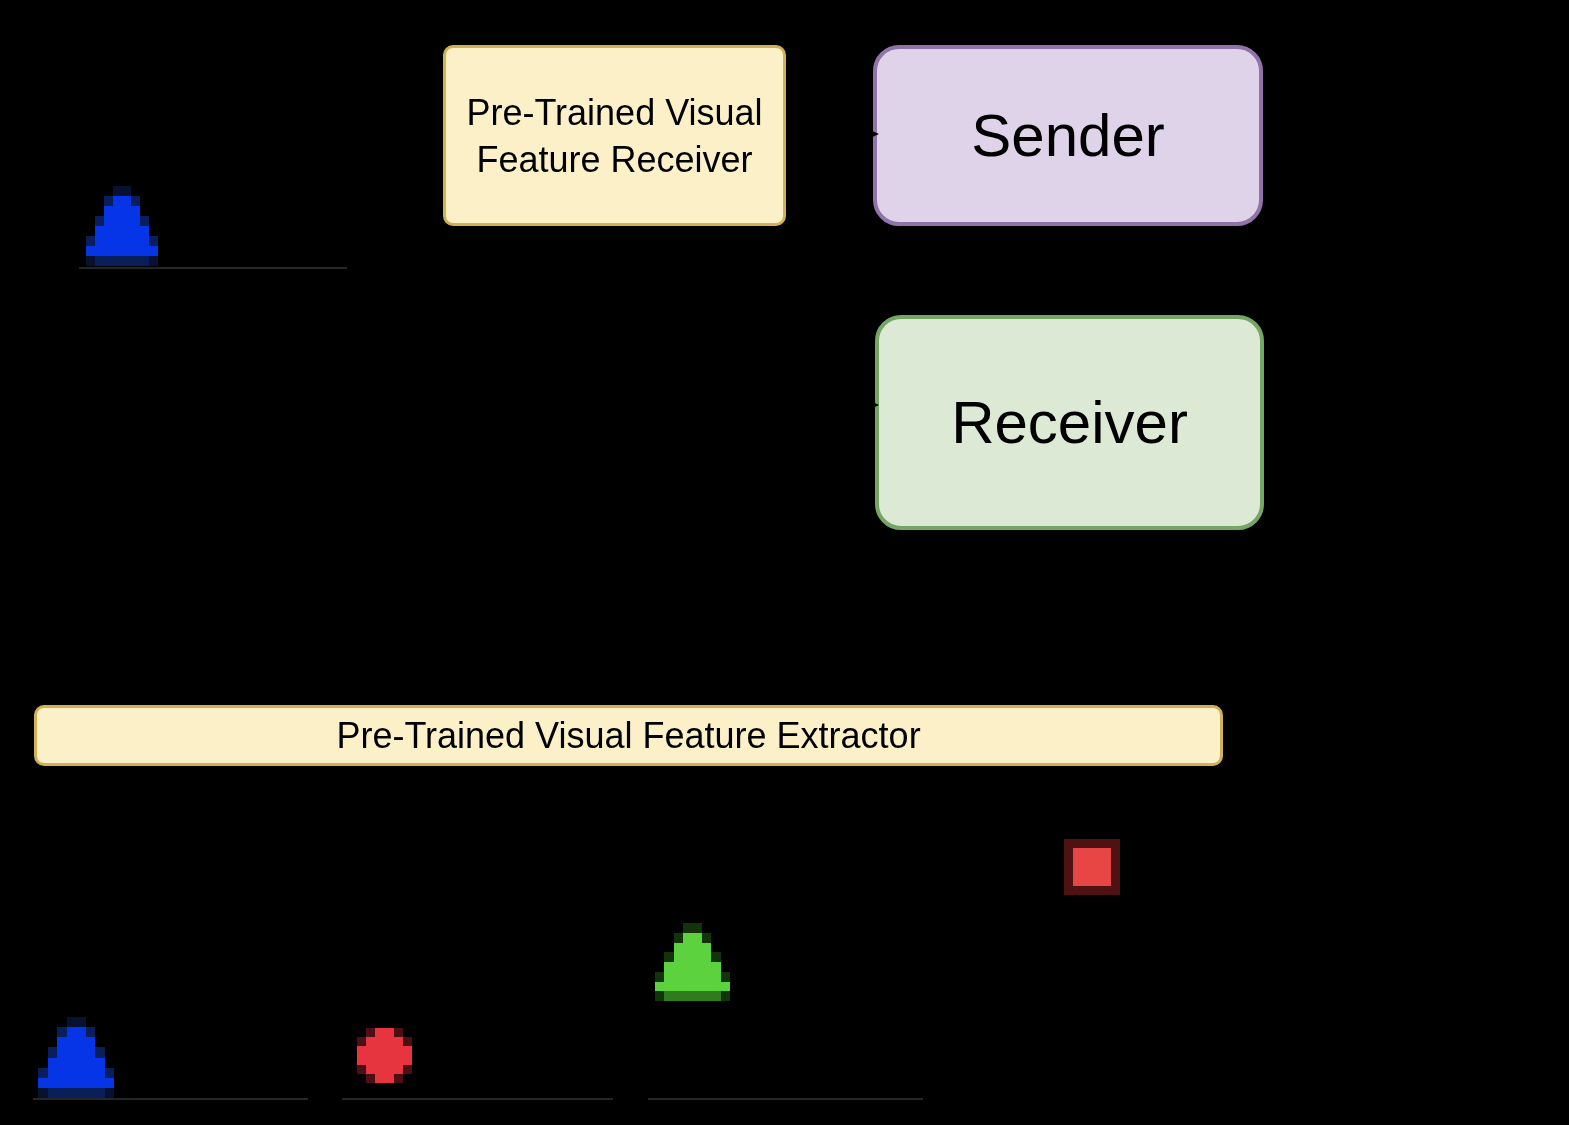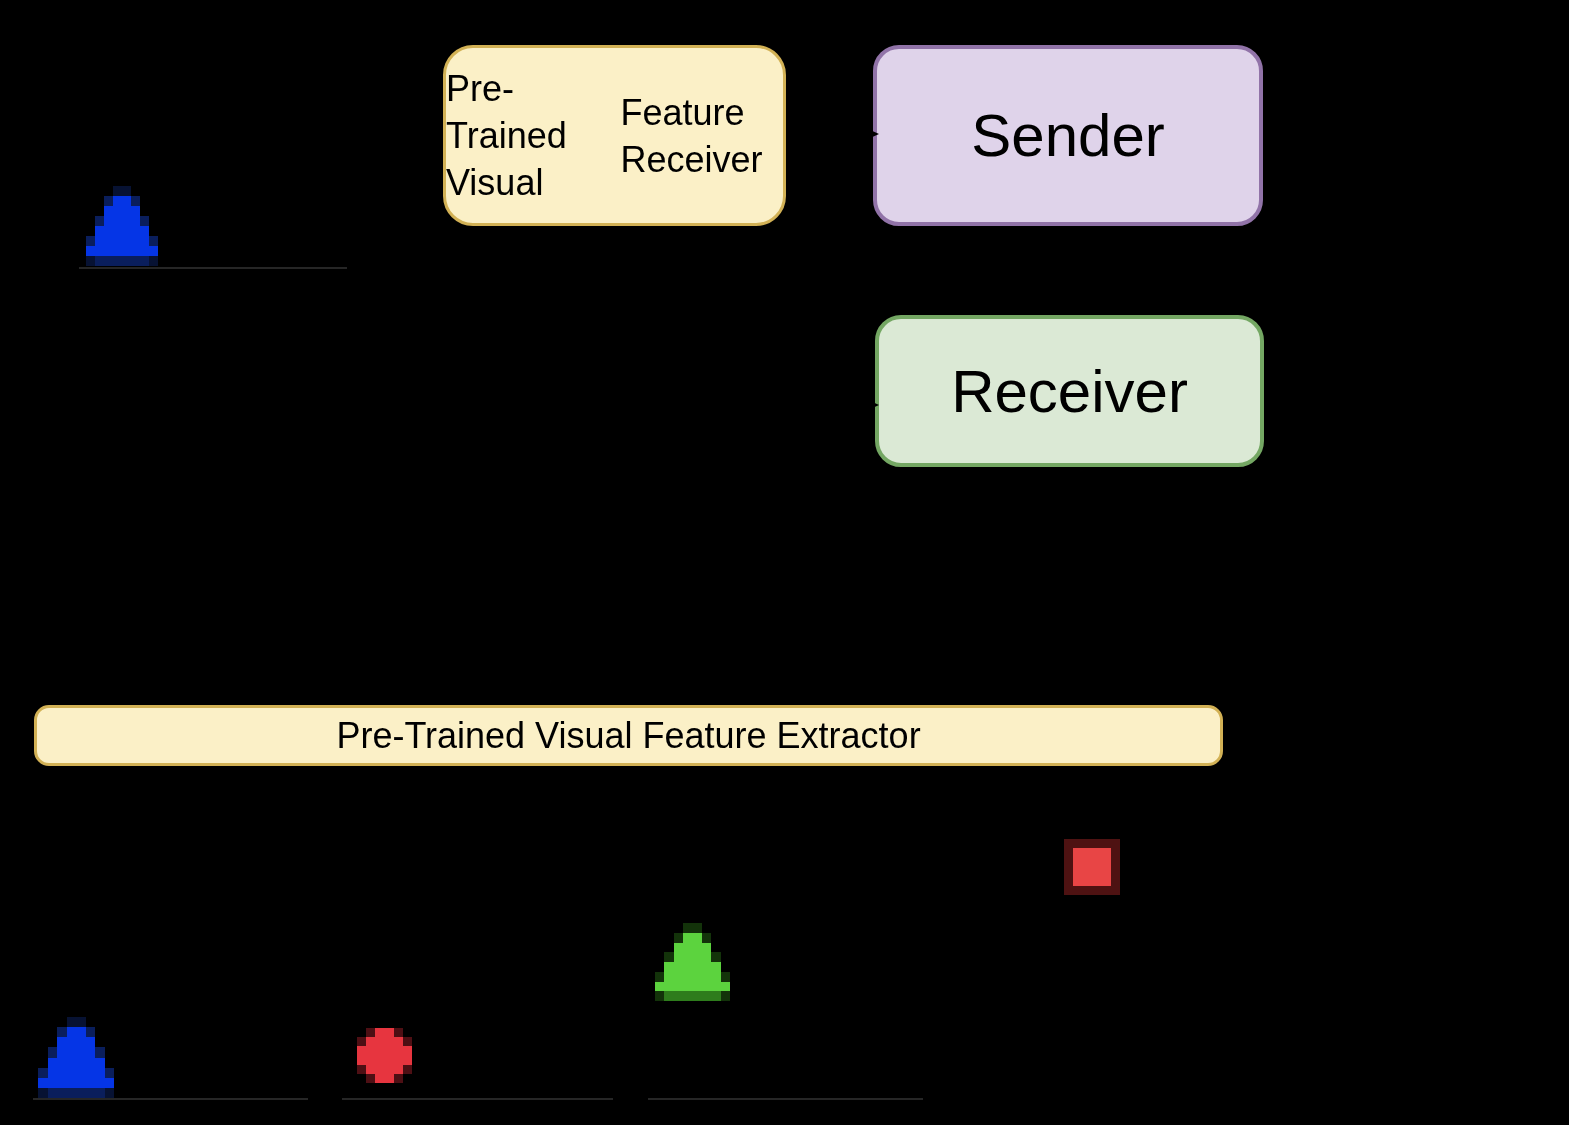--- a/index.html
+++ b/index.html
@@ -8,45 +8,45 @@
     width:1569px;height:1125px;
     background:var(--canvas_bg,#000);
     overflow:hidden;
     font-family:"Liberation Sans","DejaVu Sans",sans-serif;
   }
   .abs{position:absolute;box-sizing:border-box;}
   .fe-box{
     left:443px;top:45px;width:343px;height:181px;
     background:var(--cream_fill);
     border:3px solid var(--gold_border);
-    border-radius:30px;
-    display:flex;flex-direction:row;align-items:center;justify-content:center;
+    border-radius:10px;
+    display:flex;flex-direction:column;align-items:center;justify-content:center;
     font-size:36px;line-height:47px;color:var(--label_text);
-    text-align:left;
+    text-align:right;
   }
   .agent{
     display:flex;align-items:center;justify-content:center;
     font-size:60px;color:var(--label_text);
     border-radius:26px;
   }
   .sender{
     left:873px;top:45px;width:390px;height:181px;
     background:var(--lavender_fill);
     border:4px solid var(--purple_border);
   }
   .receiver{
-    left:875px;top:315px;width:389px;height:152px;
+    left:875px;top:315px;width:389px;height:215px;
     background:var(--mint_fill);
     border:4px solid var(--green_border);
   }
   .fe-bar{
     left:34px;top:705px;width:1189px;height:61px;
     background:var(--cream_fill);
     border:3px solid var(--gold_border);
-    border-radius:15px;
+    border-radius:10px;
     display:flex;align-items:center;justify-content:center;
     font-size:36px;color:var(--label_text);
   }
   .baseline{height:2px;background:var(--line_gray);}
   .red-square{
     left:1064px;top:839px;width:56px;height:56px;
     background:var(--sq_red_fill);
     border:9px solid var(--sq_red_dark);
   }
   .sprite{display:block;}

